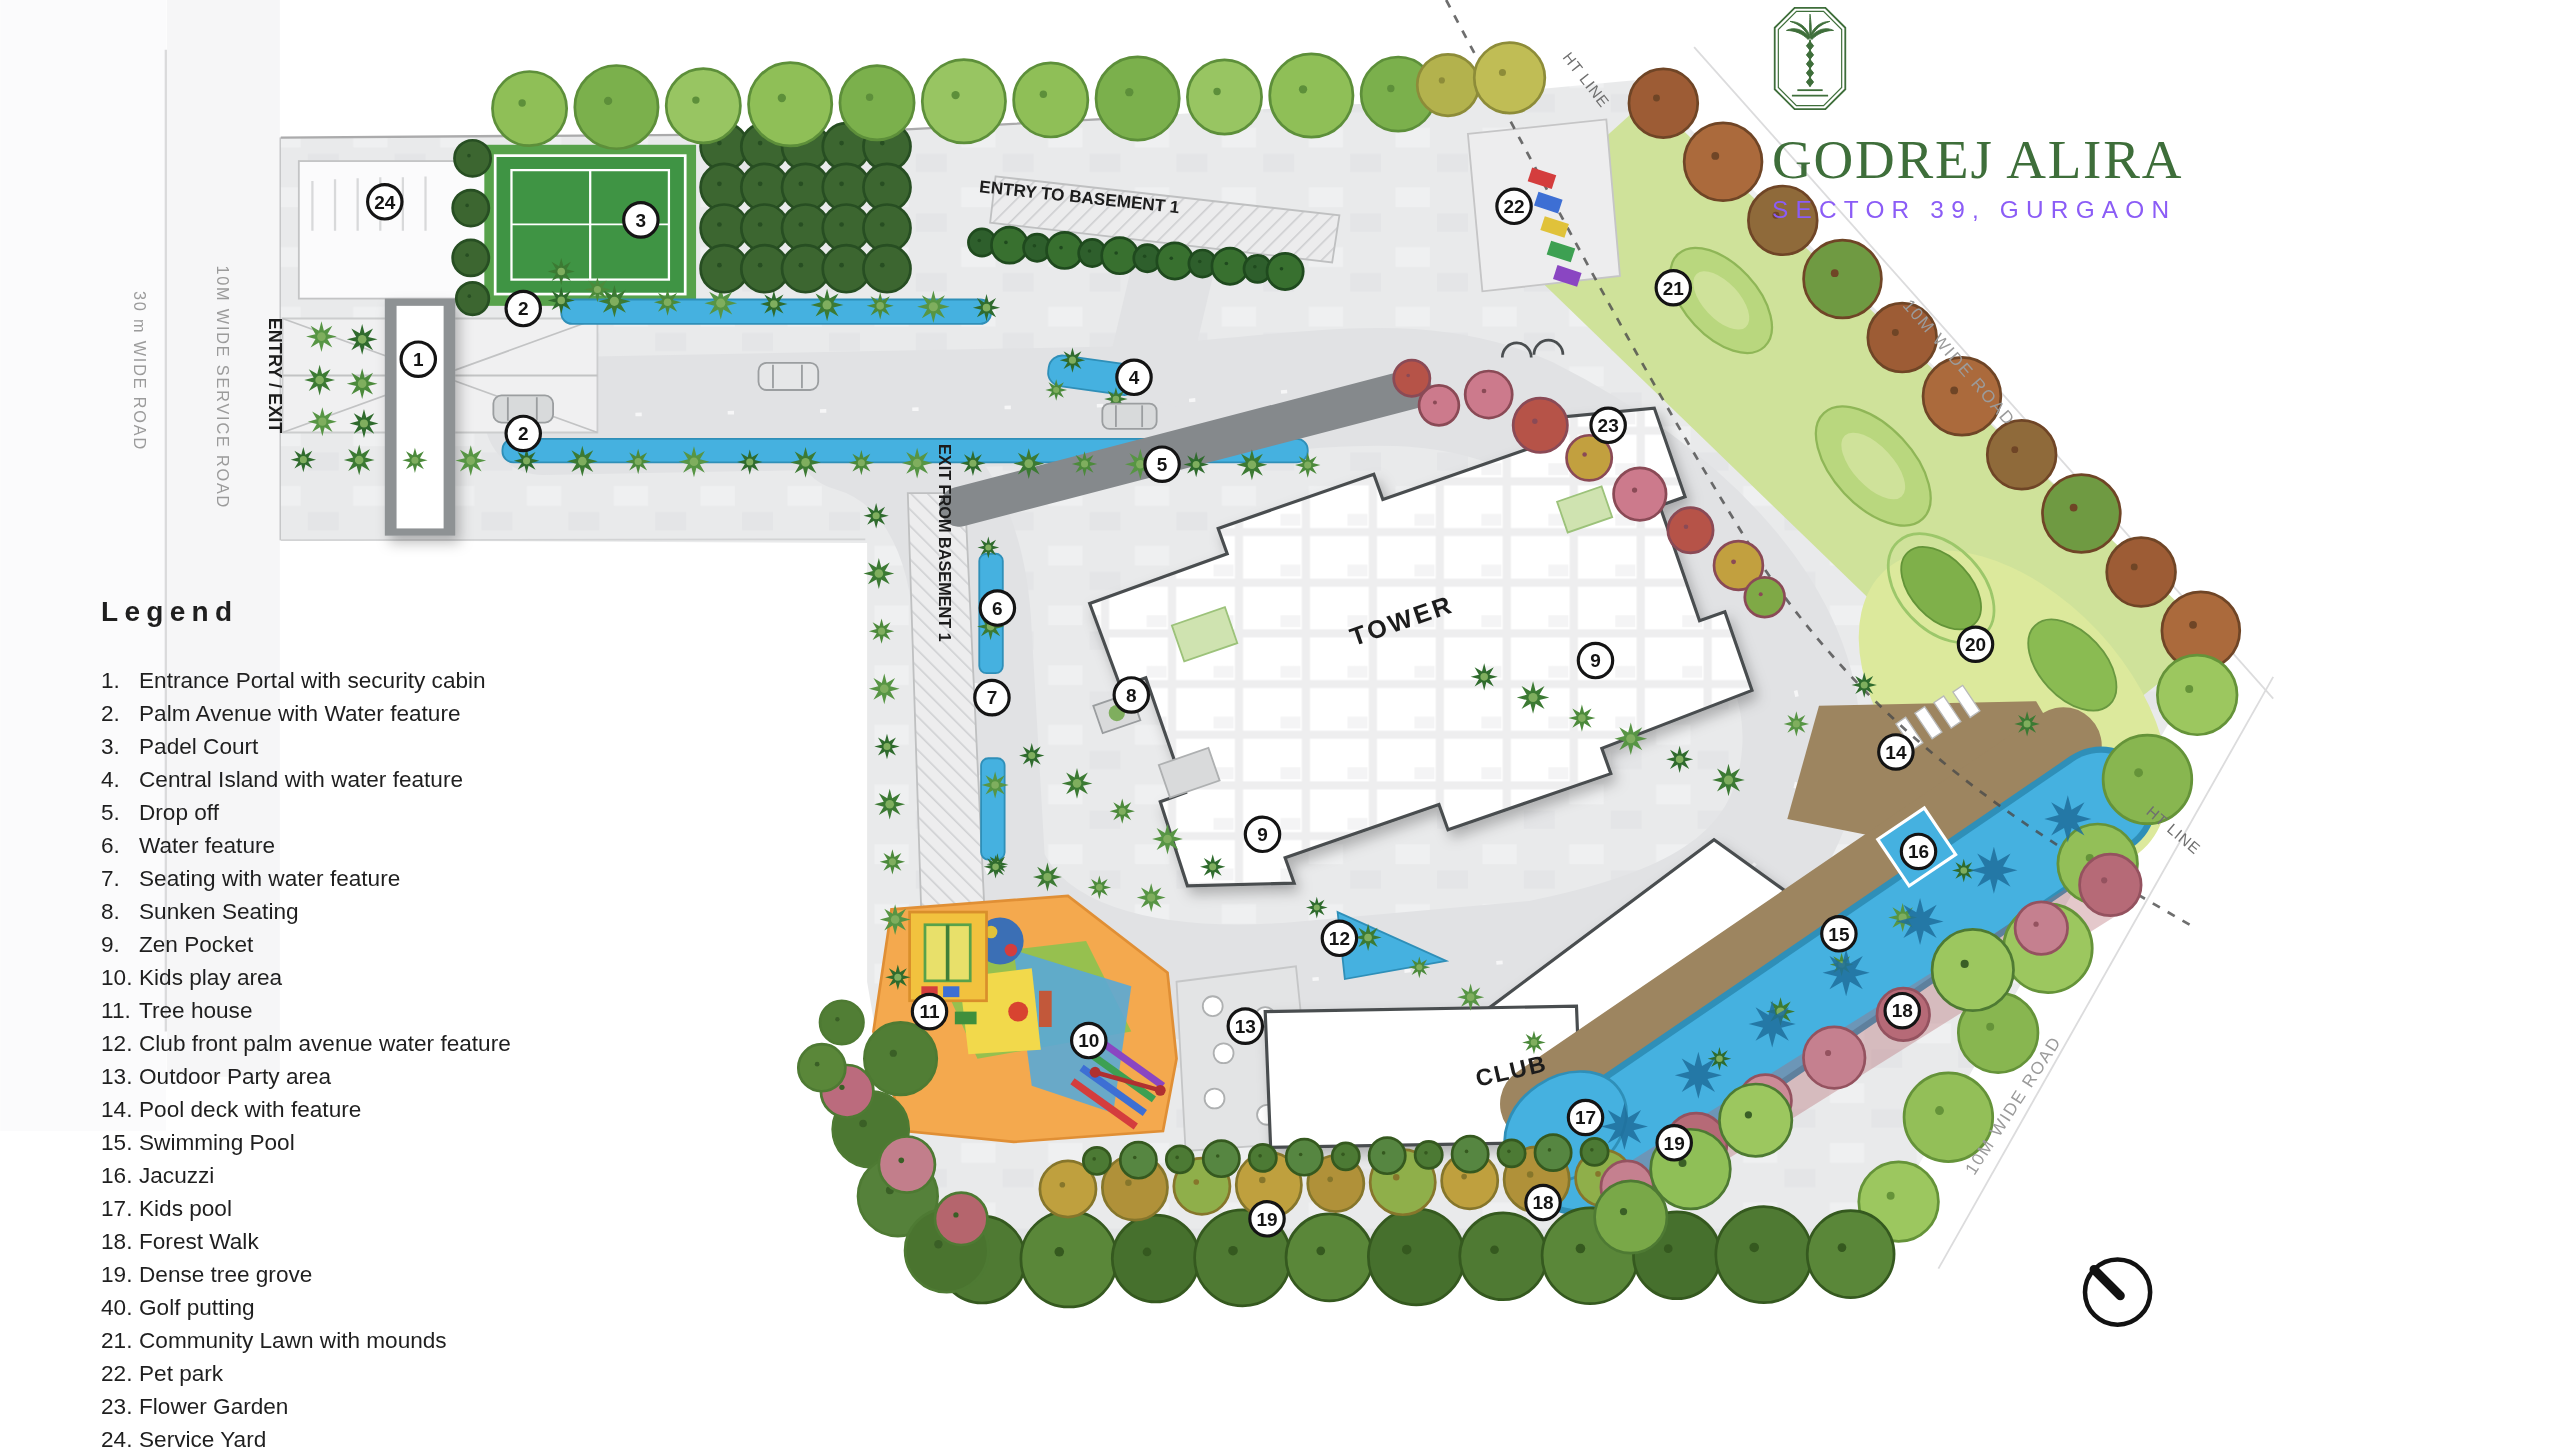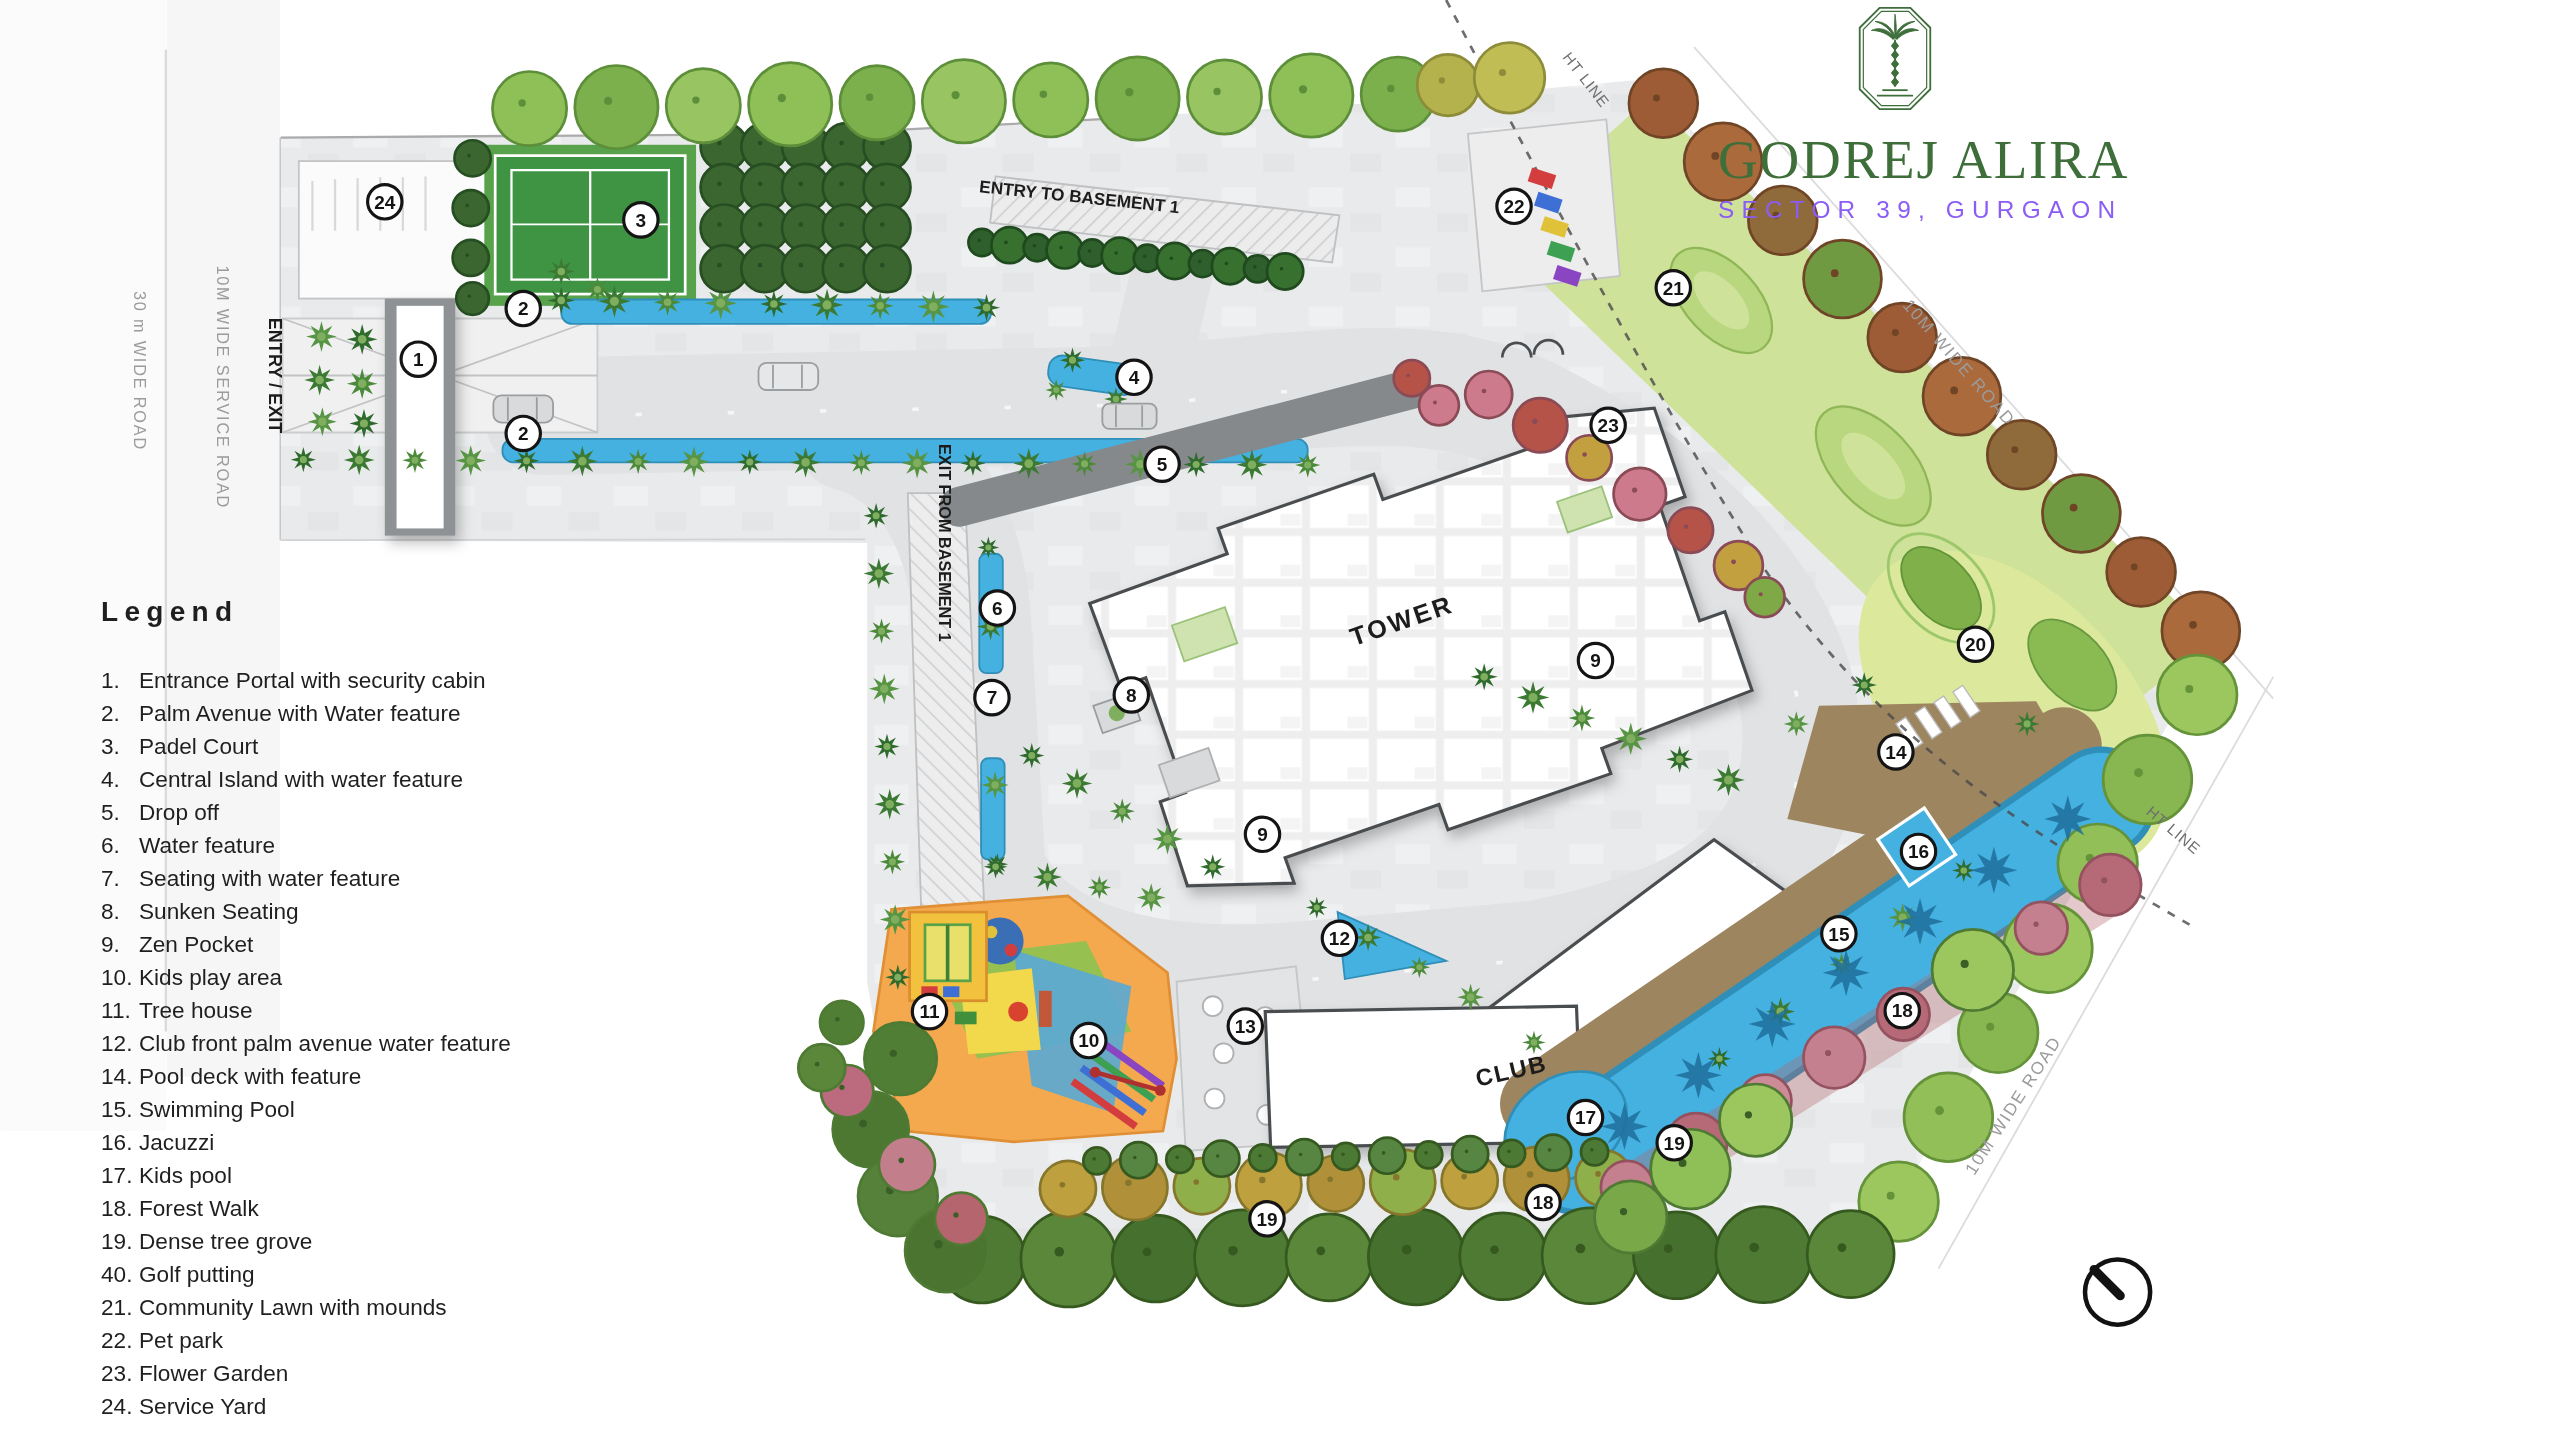--- a/index.html
+++ b/index.html
@@ -5,21 +5,21 @@
   html,body{margin:0;padding:0;background:#fff;}
   .stage{position:relative;width:2563px;height:1455px;background:#ffffff;overflow:hidden;
          font-family:"Liberation Sans",sans-serif;}
   .stage svg.plan{position:absolute;left:0;top:0;}
   
   .legend{position:absolute;left:101px;top:596px;width:471px;color:#1f1f1f;}
   .legend-title{font-weight:700;font-size:28px;letter-spacing:6.3px;margin-bottom:36px;}
   .legend-row{display:flex;font-size:22.6px;line-height:33px;}
   .legend-num{flex:none;width:38px;}
   
-  .logo{position:absolute;left:1718px;top:5.4px;width:353px;text-align:center;}
+  .logo{position:absolute;left:1772px;top:5.4px;width:353px;text-align:left;}
   .logo-name{font-family:"Liberation Serif",serif;font-size:55px;color:#3e6e3a;
              letter-spacing:1.8px;margin-top:12.7px;white-space:nowrap;}
   .logo-loc{font-size:24.4px;color:#8b5cf6;letter-spacing:7.2px;margin-top:5.4px;white-space:nowrap;}
   text{font-family:"Liberation Sans",sans-serif;}
   .maplabel{font-weight:700;fill:#1c1c1c;}
   .roadlabel{fill:#9b9b9b;letter-spacing:2px;}
   .htlabel{fill:#6f6f6f;letter-spacing:1px;}
 </style>
 </head>
 <body>
@@ -844,20 +844,24 @@
         </div>
         <div class="legend-row">
           <span class="legend-num">11.</span>
           <span>Tree house</span>
         </div>
         <div class="legend-row">
           <span class="legend-num">12.</span>
           <span>Club front palm avenue water feature</span>
         </div>
         <div class="legend-row">
+          <span class="legend-num">13.</span>
+          <span>Outdoor Party area</span>
+        </div>
+        <div class="legend-row">
           <span class="legend-num">14.</span>
           <span>Pool deck with feature</span>
         </div>
         <div class="legend-row">
           <span class="legend-num">15.</span>
           <span>Swimming Pool</span>
         </div>
         <div class="legend-row">
           <span class="legend-num">16.</span>
           <span>Jacuzzi</span>

